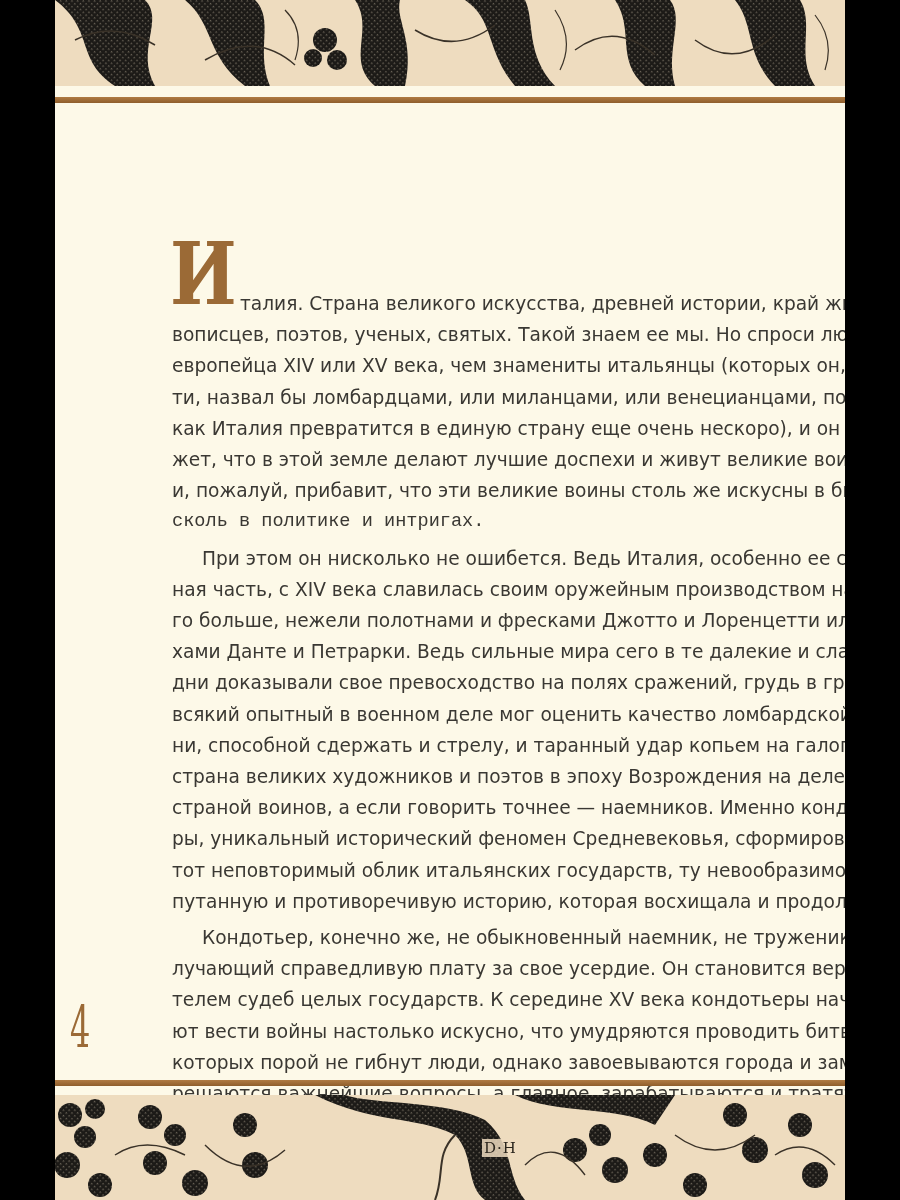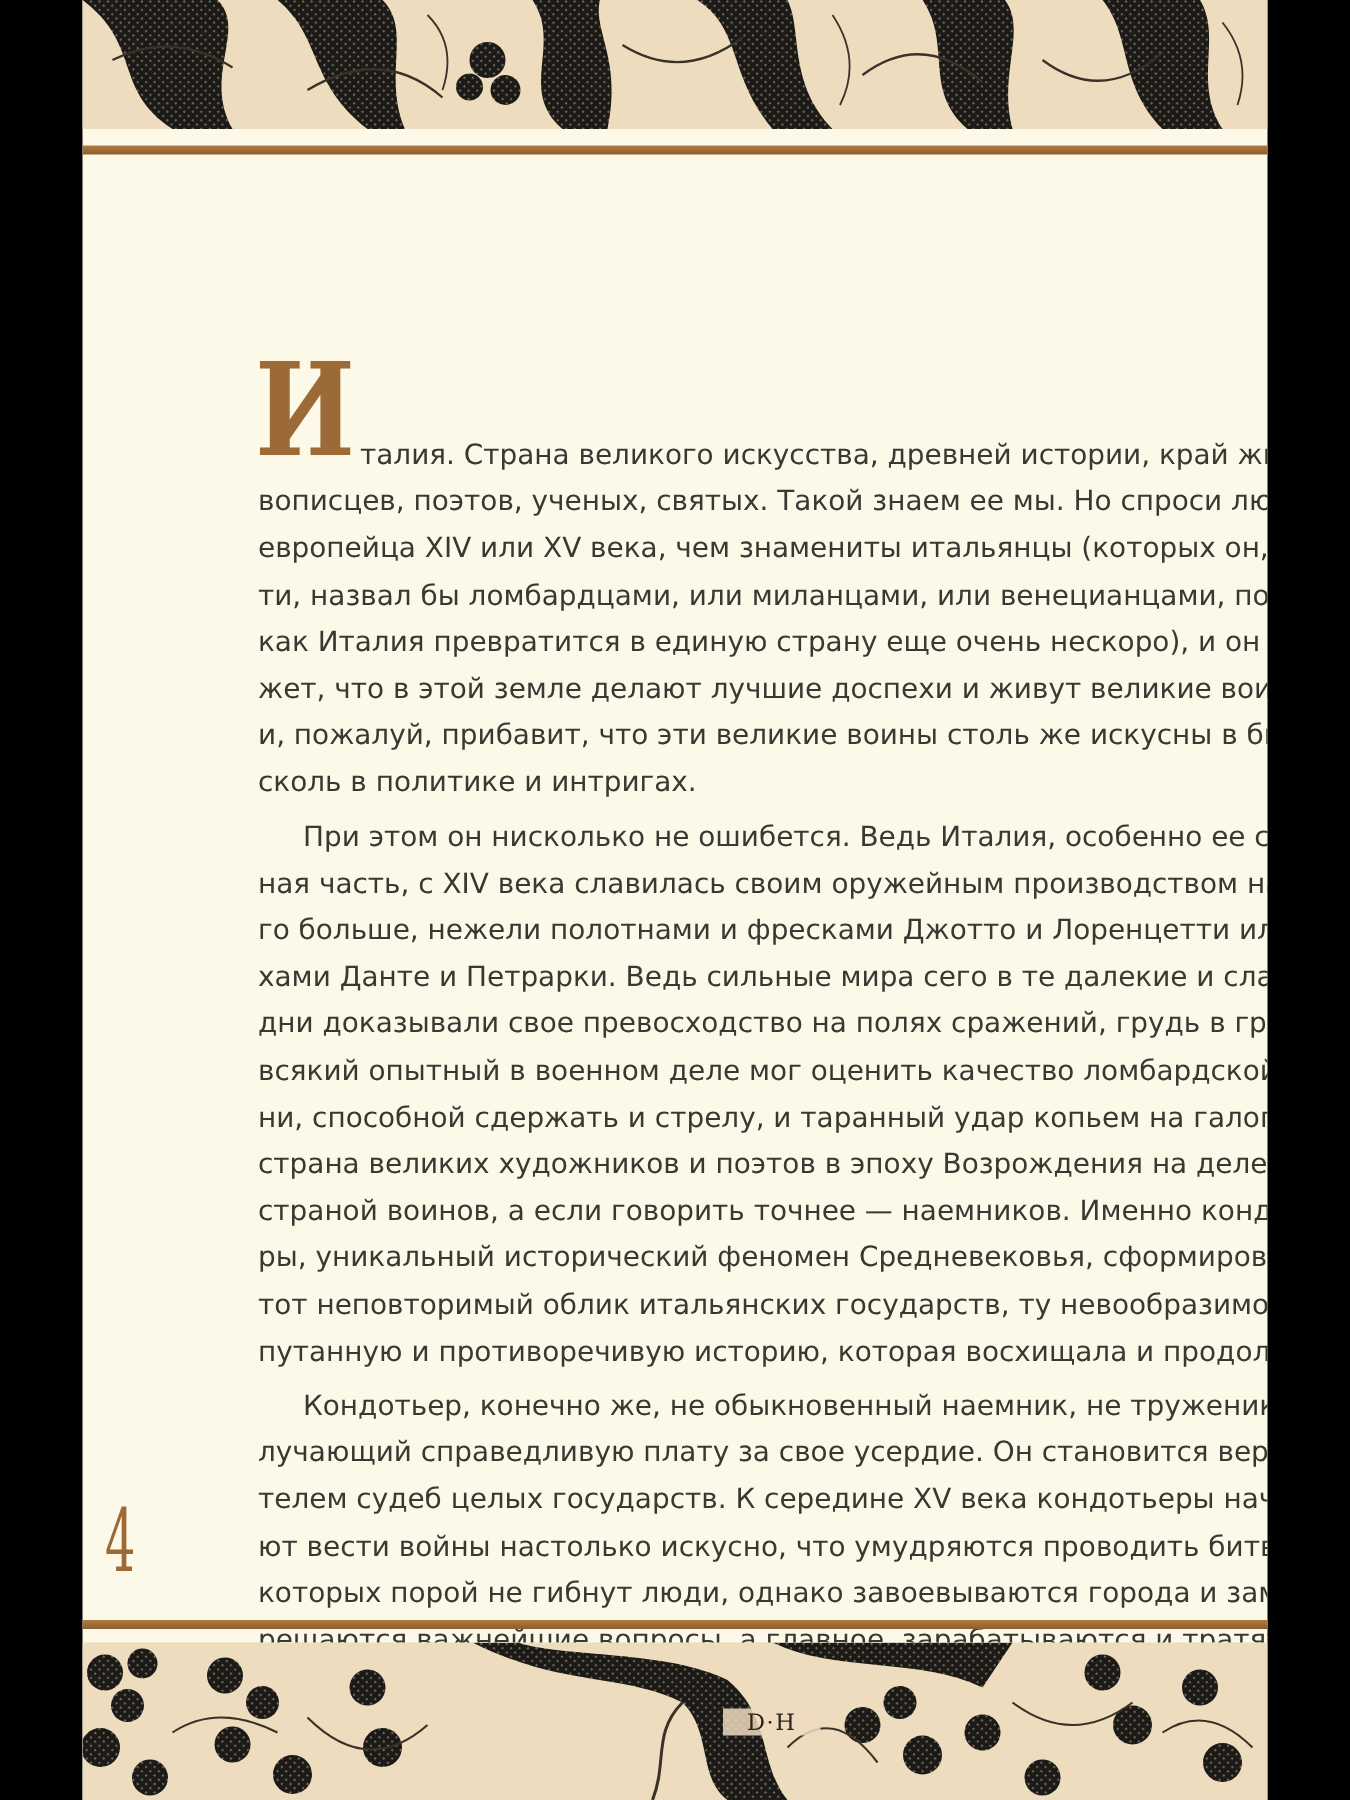--- a/index.html
+++ b/index.html
@@ -25,40 +25,40 @@
       background: linear-gradient(#b07b43, #8f5e2c);
     }
     .rule.top { top: 97px; }
     .rule.bottom { top: 1080px; }
     .text-col {
       position: absolute; left: 117px; top: 238px; width: 608px;
       color: #3a3833; font-size: 18.6px; line-height: 31.2px;
     }
     .para { margin: 0; text-align: justify; text-align-last: left; }
     .para .ln { display: block; white-space: nowrap; text-align: justify; text-align-last: justify; }
-    .para .ln.last { text-align-last: left; }
+    .para .ln.last { text-align-last: left; font-family: Liberation Mono, monospace; }
     .para.indent .ln.first { text-indent: 30px; }
     .dropcap {
       float: left; font-family: "DejaVu Serif", serif; font-weight: bold;
       color: #9b6a36; font-size: 86px; line-height: 72px;
       width: 68px; height: 76px; margin: 0 2px 0 -2px;
       transform: scaleX(0.82); transform-origin: left top;
     }
     .first-para .ln { padding-left: 0; }
     .cap-line { display: block; height: 50px; }
     .page-number {
       position: absolute; left: 15px; top: 996px;
       font-family: "DejaVu Serif", serif; color: #9b6a36;
       font-size: 58px; line-height: 62px;
       transform: scaleX(0.55); transform-origin: left top;
     }
     .signature {
       position: absolute; left: 427px; top: 1139px;
       font-family: "DejaVu Serif", serif; font-size: 15px; color: #2a241c;
-      letter-spacing: 1px; background: rgba(238,220,191,0.85); padding: 0 16px;
+      letter-spacing: 1px; background: rgba(238,220,191,0.85); padding: 0 2px;
     }
   </style>
 </head>
 <body>
 
 <div class="page">
 
   <div class="ornament top">
     <svg viewBox="0 0 790 86" preserveAspectRatio="none">
       <defs>

